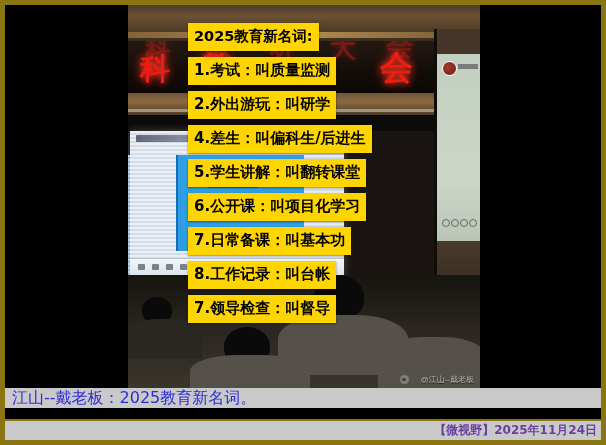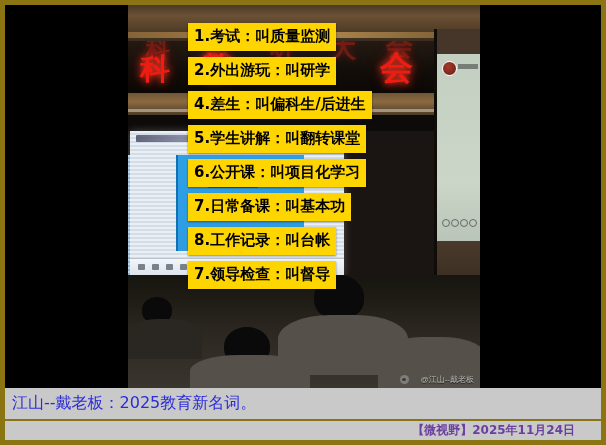--- a/index.html
+++ b/index.html
@@ -234,21 +234,21 @@
     white-space: nowrap;
     letter-spacing: 0px;
     box-shadow: 0 1px 2px rgba(0,0,0,.45);
   }
   .ytag.first { font-size: 14.5px; }
   
   #caption-bar {
     position: absolute;
     left: 0; top: 383px;
     width: 596px;
-    height: 31px;
+    height: 20px;
     background: #c9c9c9;
     display: flex;
     align-items: center;
     box-sizing: border-box;
     padding-left: 7px;
   }
   #caption-text {
     color: #2b2bd8;
     font-family: "DejaVu Sans", "Liberation Sans", sans-serif;
     font-size: 16px;
@@ -264,21 +264,21 @@
   #footer-bar {
     position: absolute;
     left: 0; top: 416px;
     width: 596px;
     height: 19px;
     background: #c9c9c9;
     display: flex;
     align-items: center;
     justify-content: flex-end;
     box-sizing: border-box;
-    padding-right: 26px;
+    padding-right: 4px;
   }
   #footer-text {
     color: #6b3fa0;
     font-family: "DejaVu Sans", "Liberation Sans", sans-serif;
     font-size: 12px;
     font-weight: 700;
     white-space: nowrap;
   }
 </style>
 </head>
@@ -350,20 +350,21 @@
       </div>
 
       <div id="watermark">
         <span class="wb-eye"></span>
         <span>@江山--戴老板</span>
       </div>
 
     </div>
 
     <div id="caption-stack">
+      <div><span class="ytag first">2025教育新名词:</span></div>
       <div><span class="ytag">1.考试：叫质量监测</span></div>
       <div><span class="ytag">2.外出游玩：叫研学</span></div>
       <div><span class="ytag">4.差生：叫偏科生/后进生</span></div>
       <div><span class="ytag">5.学生讲解：叫翻转课堂</span></div>
       <div><span class="ytag">6.公开课：叫项目化学习</span></div>
       <div><span class="ytag">7.日常备课：叫基本功</span></div>
       <div><span class="ytag">8.工作记录：叫台帐</span></div>
       <div><span class="ytag">7.领导检查：叫督导</span></div>
     </div>
 

